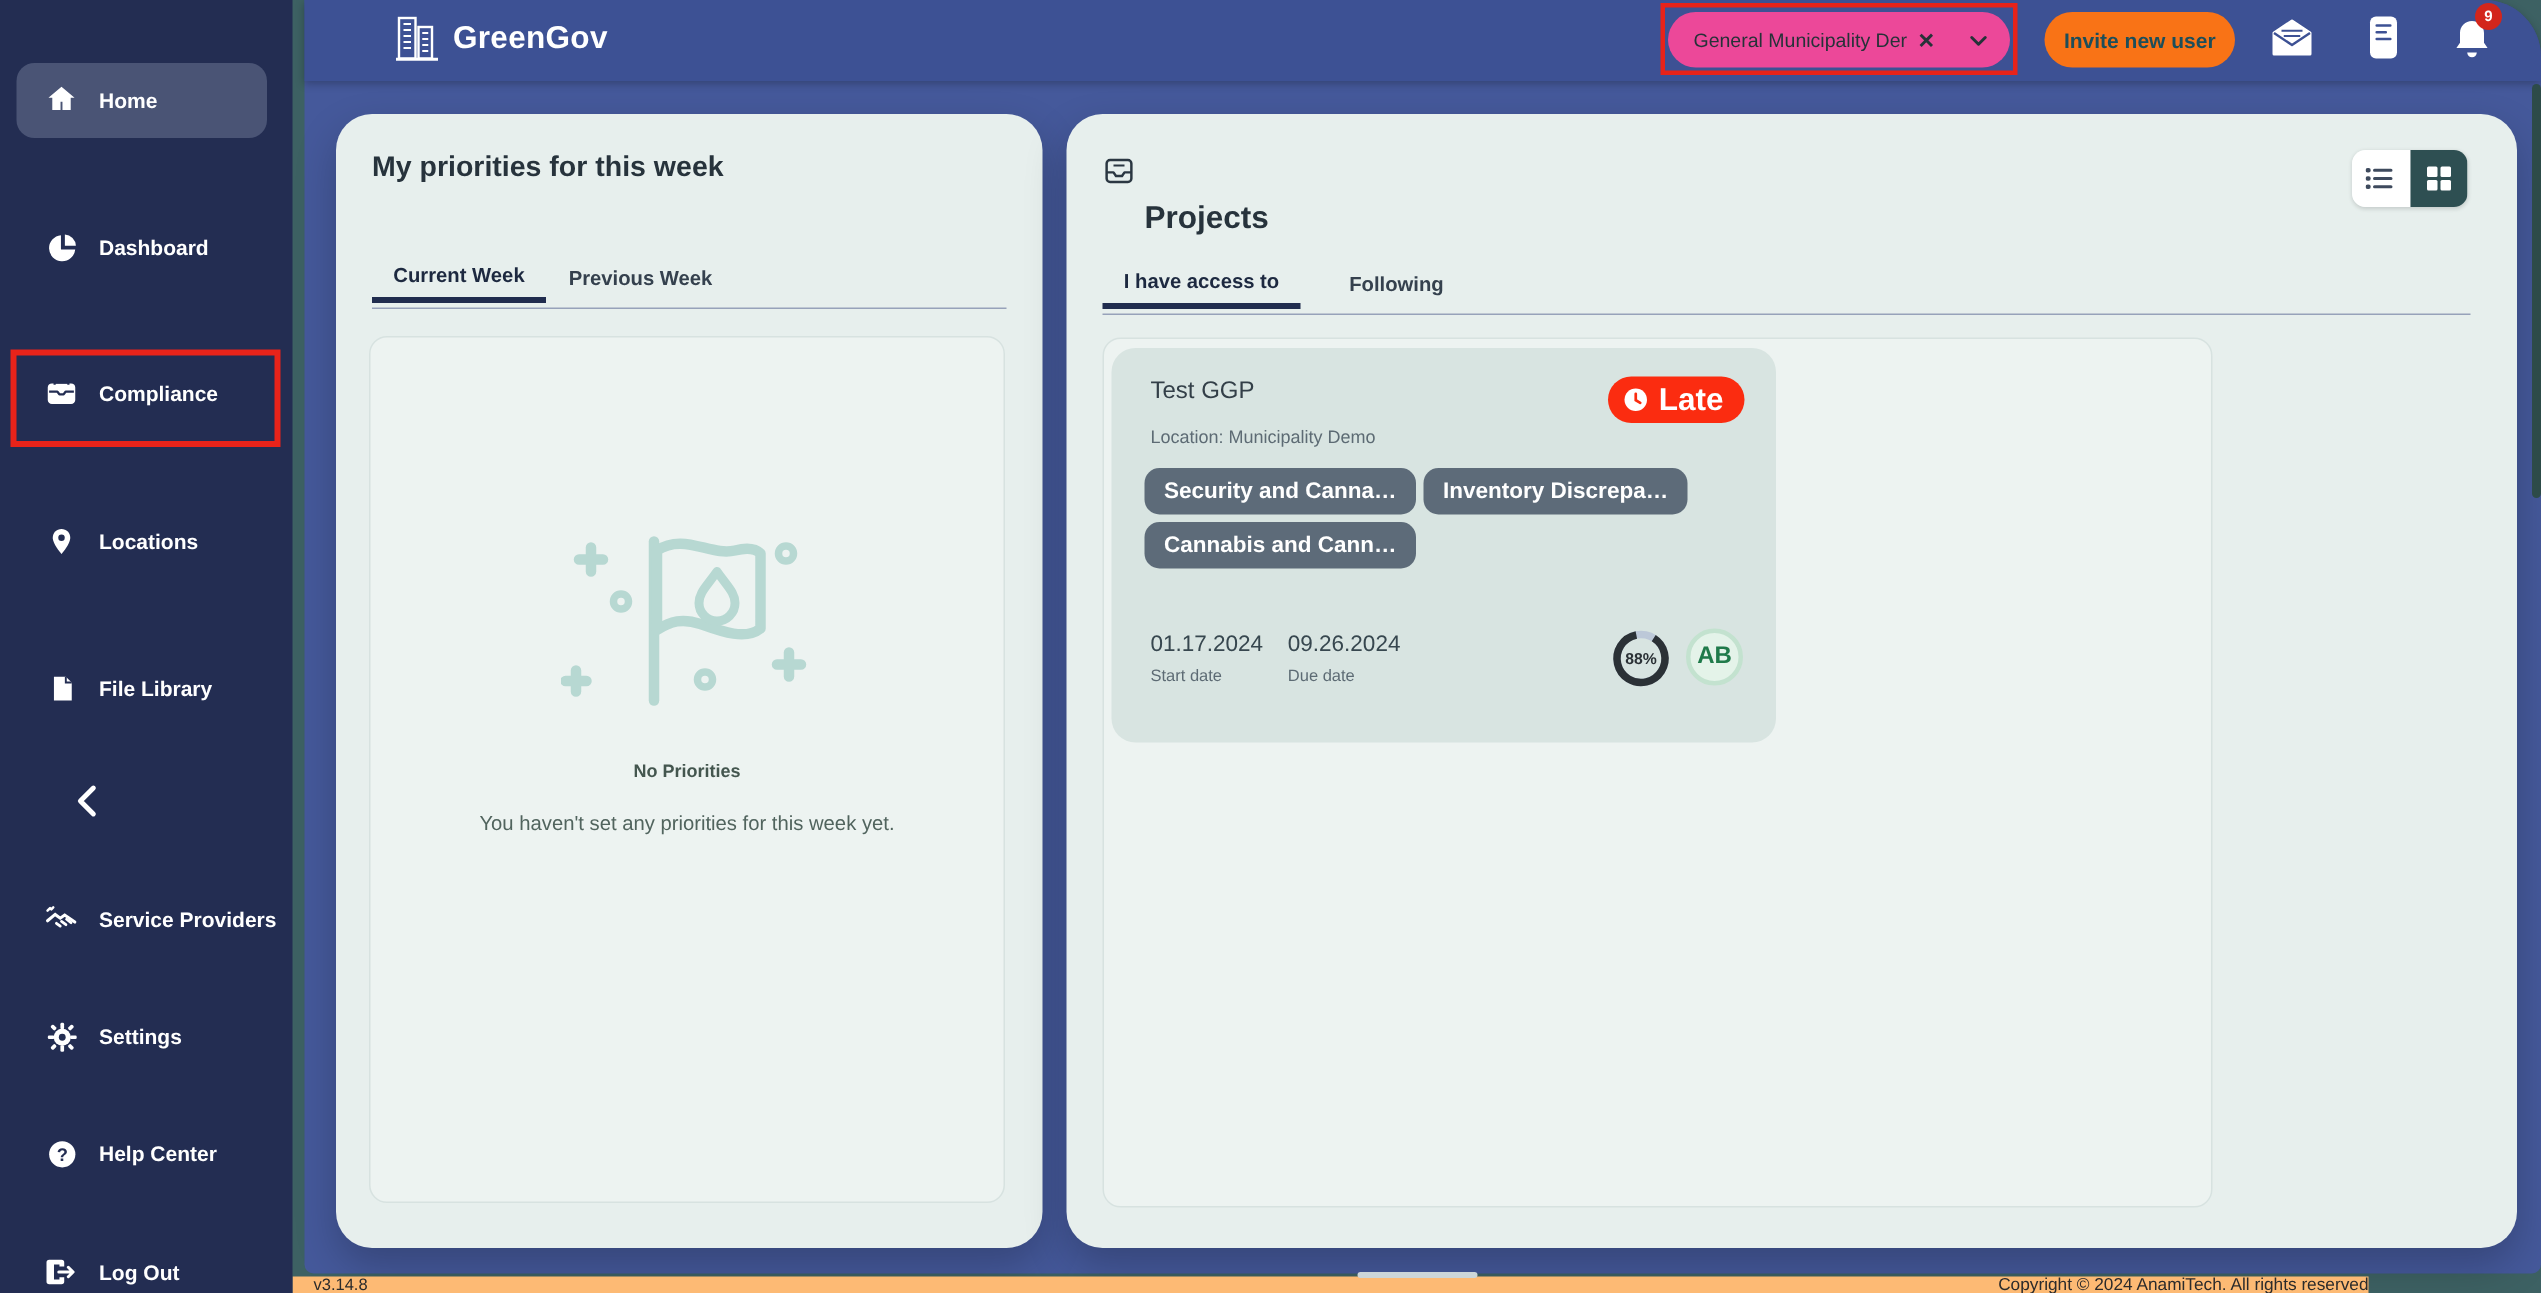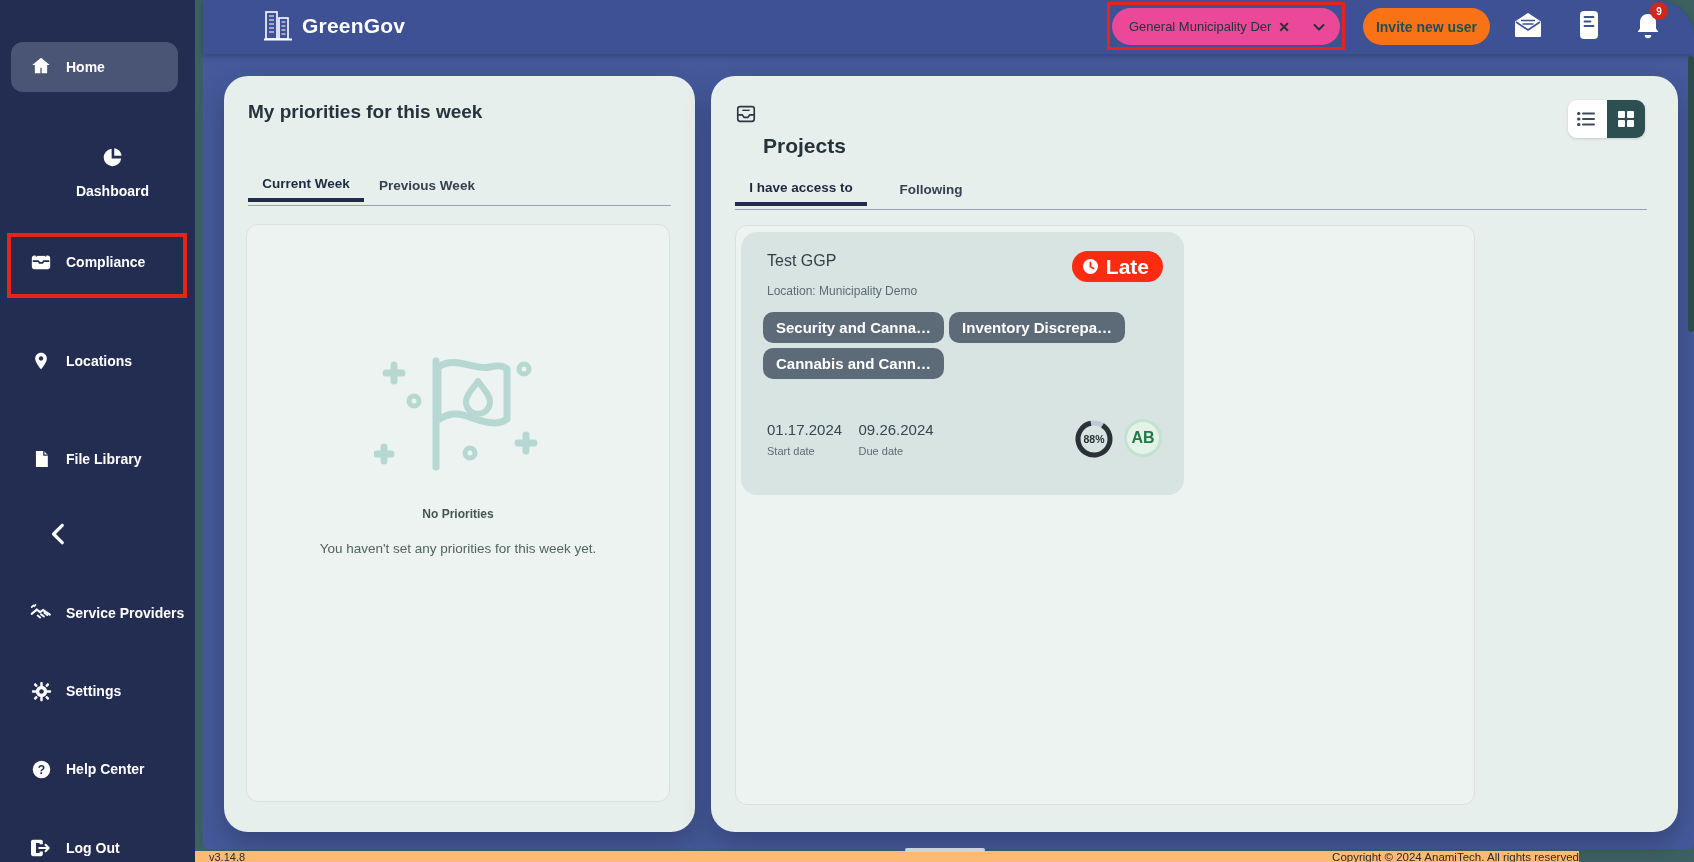--- a/index.html
+++ b/index.html
@@ -202,21 +202,21 @@
 <div class="sidebar">
   <div class="side-home">
     <span class="ic">
       <svg width="22" height="22" viewBox="0 0 24 24">
           <path d="M12 3L2.5 11h2.8v9h6v-6h1.4v6h6v-9h2.8z" fill="#fff"></path>
         </svg>
     </span>
     <span>Home</span>
   </div>
 
-  <div class="side-item" style="top:147px;flex-direction:column;">
+  <div class="side-item" style="top:147px;">
     <span class="ic">
       <svg width="21" height="21" viewBox="0 0 24 24">
         <path d="M11 2a10 10 0 1010.9 11H11z" fill="#fff"></path>
         <path d="M14 1.5a9 9 0 018.4 8.5H14z" fill="#fff"></path>
       </svg>
     </span>
     <span>Dashboard</span>
   </div>
 
   <div class="side-item" style="top:244px;">

